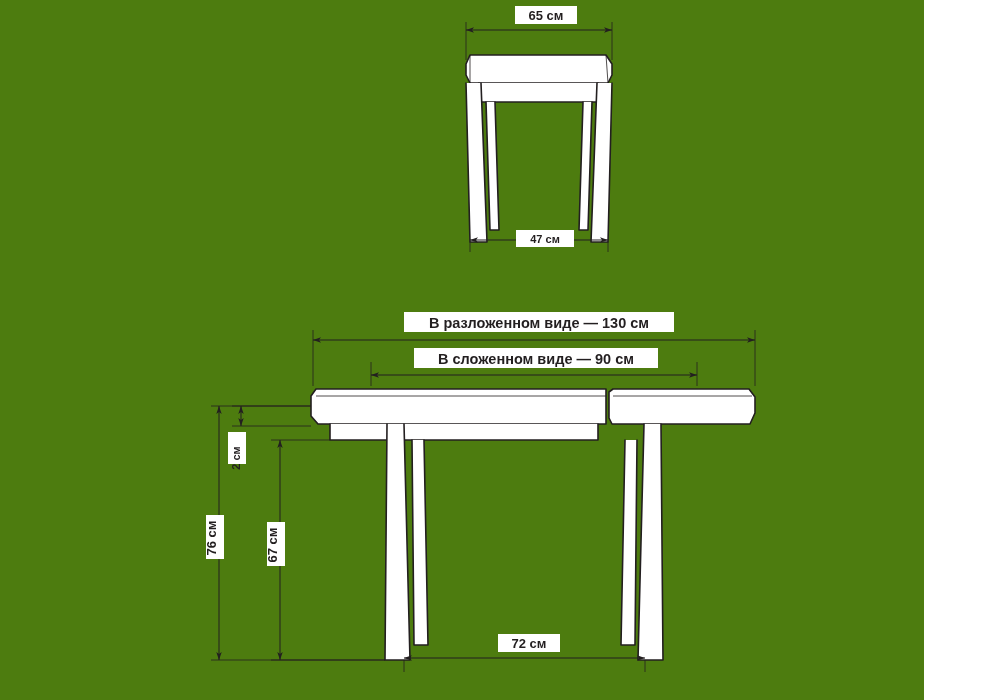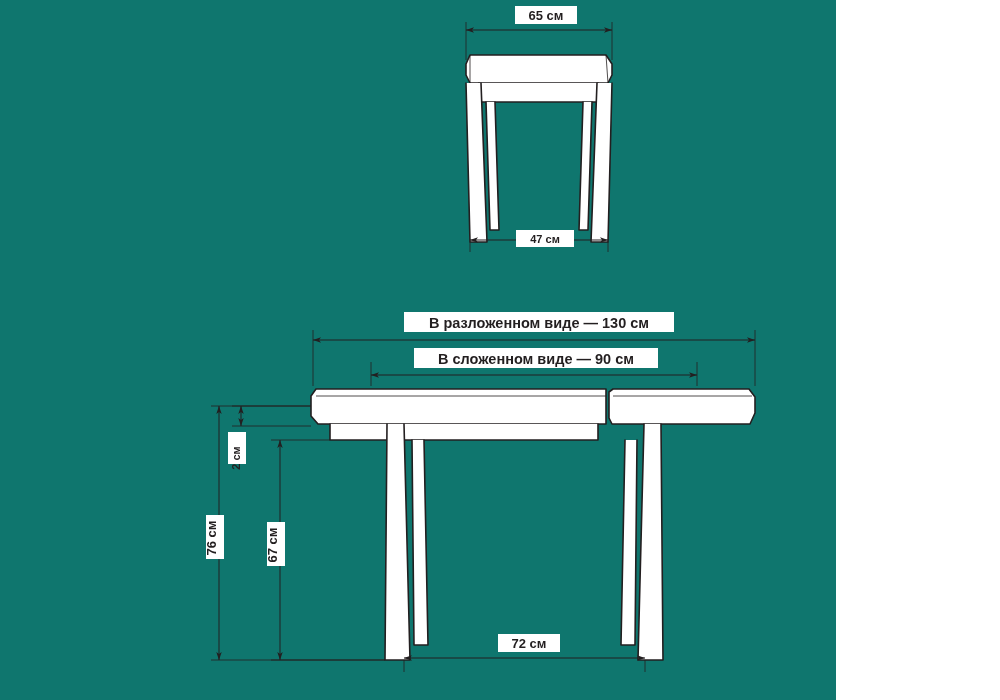--- a/index.html
+++ b/index.html
@@ -5,23 +5,23 @@
   html, body {
     margin: 0;
     padding: 0;
     background: #ffffff;
   }
   body {
     font-family: "Liberation Sans", sans-serif;
   }
   #canvas {
     position: relative;
-    width: 836px;
+    width: 924px;
     height: 700px;
-    background: #0f766e;
+    background: #4d7c0f;
     overflow: hidden;
   }
   svg.diagram {
     position: absolute;
     left: 0;
     top: 0;
     width: 1000px;
     height: 700px;
   }
   .furn {

